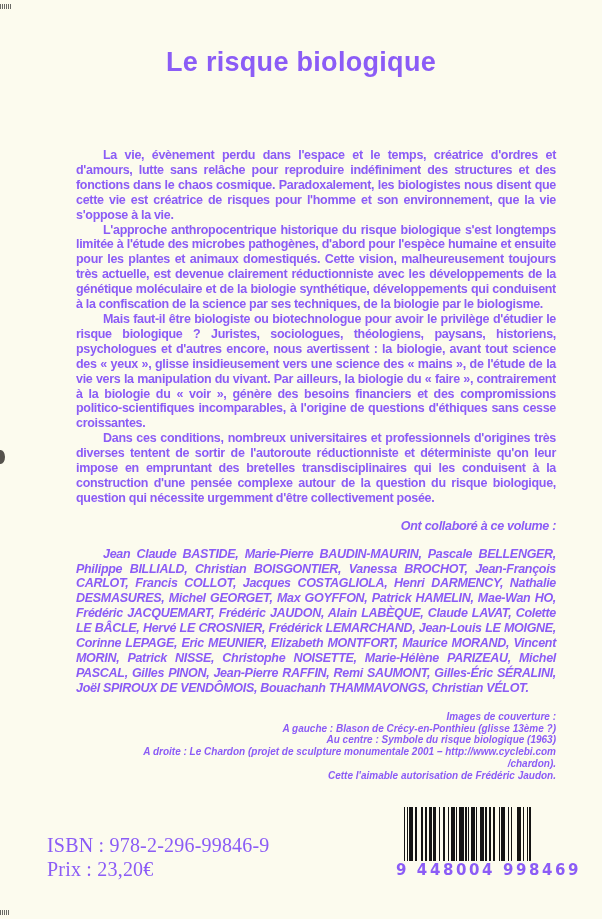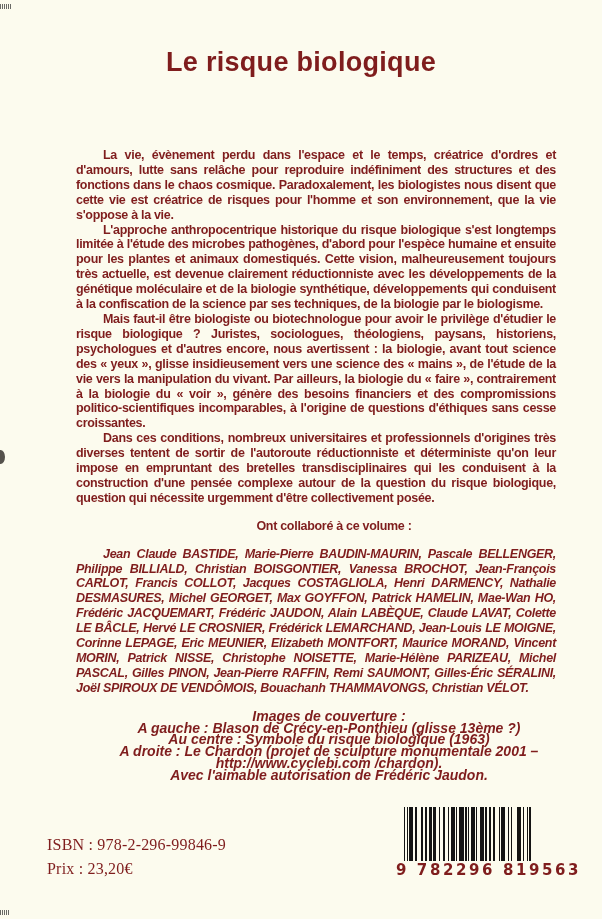--- a/index.html
+++ b/index.html
@@ -24,34 +24,35 @@
   .content {
     position:absolute; top:148px; left:76px; width:480px;
     font-size:12.5px; line-height:14.9px;
     font-weight:bold;
     letter-spacing:-0.3px;
     text-align:justify;
   }
   .content p { margin:0; text-indent:27px; }
   .collab-heading {
     margin:13px 0 13px 36px;
-    text-align:center;
+    font-style:italic;
+    text-align:right;
   }
   .names { font-style:italic; }
   .credits {
     margin:15px 0 0 26px;
-    font-size:14px; line-height:11.8px;
+    font-size:10px; line-height:11.8px;
     font-style:italic; font-weight:bold;
     letter-spacing:0;
-    text-align:center;
+    text-align:right;
   }
   .isbn-block {
     position:absolute; left:47px; top:833px;
     font-family:"Liberation Serif", serif;
-    font-size:16px; line-height:24px;
+    font-size:20px; line-height:24px;
     letter-spacing:0.2px;
   }
   .barcode {
     position:absolute; left:404px; top:807px;
     width:127px; height:61px;
   }
   .barcode-bars {
     display:flex; height:61px; width:127px;
   }
   .barcode-digits {
@@ -71,21 +72,21 @@
     background:#55524c; border-radius:50%;
   }
   .artifact-bottom {
     position:absolute; left:0; top:910px; width:9px; height:5px;
     background:repeating-linear-gradient(90deg,#6a6a66 0 1px,transparent 1px 2px);
   }
 </style>
 </head>
 <body>
 
-<div class="page" style="background: rgb(252, 251, 238); color: #7f1d1d;">
+<div class="page" style="background: rgb(252, 251, 238); color: #8b5cf6;">
 
   <div class="artifact-top"></div>
   <div class="artifact-left"></div>
   <div class="artifact-bottom"></div>
 
   <div class="title">Le risque biologique</div>
 
   <div class="content">
     <p>La vie, évènement perdu dans l'espace et le temps, créatrice d'ordres et d'amours, lutte sans relâche pour reproduire indéfiniment des structures et des fonctions dans le chaos cosmique. Paradoxalement, les biologistes nous disent que cette vie est créatrice de risques pour l'homme et son environnement, que la vie s'oppose à la vie.</p>
     <p>L'approche anthropocentrique historique du risque biologique s'est longtemps limitée à l'étude des microbes pathogènes, d'abord pour l'espèce humaine et ensuite pour les plantes et animaux domestiqués. Cette vision, malheureusement toujours très actuelle, est devenue clairement réductionniste avec les développements de la génétique moléculaire et de la biologie synthétique, développements qui conduisent à la confiscation de la science par ses techniques, de la biologie par le biologisme.</p>
@@ -94,21 +95,21 @@
 
     <div class="collab-heading">Ont collaboré à ce volume :</div>
 
     <p class="names">Jean Claude BASTIDE, Marie-Pierre BAUDIN-MAURIN, Pascale BELLENGER, Philippe BILLIALD, Christian BOISGONTIER, Vanessa BROCHOT, Jean-François CARLOT, Francis COLLOT, Jacques COSTAGLIOLA, Henri DARMENCY, Nathalie DESMASURES, Michel GEORGET, Max GOYFFON, Patrick HAMELIN, Mae-Wan HO, Frédéric JACQUEMART, Frédéric JAUDON, Alain LABÈQUE, Claude LAVAT, Colette LE BÂCLE, Hervé LE CROSNIER, Frédérick LEMARCHAND, Jean-Louis LE MOIGNE, Corinne LEPAGE, Eric MEUNIER, Elizabeth MONTFORT, Maurice MORAND, Vincent MORIN, Patrick NISSE, Christophe NOISETTE, Marie-Hélène PARIZEAU, Michel PASCAL, Gilles PINON, Jean-Pierre RAFFIN, Remi SAUMONT, Gilles-Éric SÉRALINI, Joël SPIROUX DE VENDÔMOIS, Bouachanh THAMMAVONGS, Christian VÉLOT.</p>
 
     <div class="credits">
       <div>Images de couverture :</div>
       <div>A gauche : Blason de Crécy-en-Ponthieu (glisse 13ème ?)</div>
       <div>Au centre : Symbole du risque biologique (1963)</div>
       <div>A droite : Le Chardon (projet de sculpture monumentale 2001 – http://www.cyclebi.com /chardon).</div>
-      <div>Avec l'aimable autorisation de Frédéric Jaudon.</div>
+      <div>Cette l'aimable autorisation de Frédéric Jaudon.</div>
     </div>
   </div>
 
   <div class="isbn-block">
     <div>ISBN : 978-2-296-99846-9</div>
     <div>Prix : 23,20€</div>
   </div>
 
   <div class="barcode">
     <div class="barcode-bars">
@@ -165,16 +166,16 @@
         <div style="width: 1.337px; height: 100%; flex: 0 0 auto; background: rgb(20, 20, 20);"></div>
         <div style="width: 5.348px; height: 100%; flex: 0 0 auto; background: transparent;"></div>
         <div style="width: 4.011px; height: 100%; flex: 0 0 auto; background: rgb(20, 20, 20);"></div>
         <div style="width: 1.337px; height: 100%; flex: 0 0 auto; background: transparent;"></div>
         <div style="width: 1.337px; height: 100%; flex: 0 0 auto; background: rgb(20, 20, 20);"></div>
         <div style="width: 2.674px; height: 100%; flex: 0 0 auto; background: transparent;"></div>
         <div style="width: 1.337px; height: 100%; flex: 0 0 auto; background: rgb(20, 20, 20);"></div>
         <div style="width: 1.337px; height: 100%; flex: 0 0 auto; background: transparent;"></div>
         <div style="width: 1.337px; height: 100%; flex: 0 0 auto; background: rgb(20, 20, 20);"></div>
       </div>
-    <div class="barcode-digits" style="background: rgb(252, 251, 238);">9 782296 819563</div>
+    <div class="barcode-digits" style="background: rgb(252, 251, 238);">9 448004 998469</div>
   </div>
 
 </div>
 
 </body></html>

